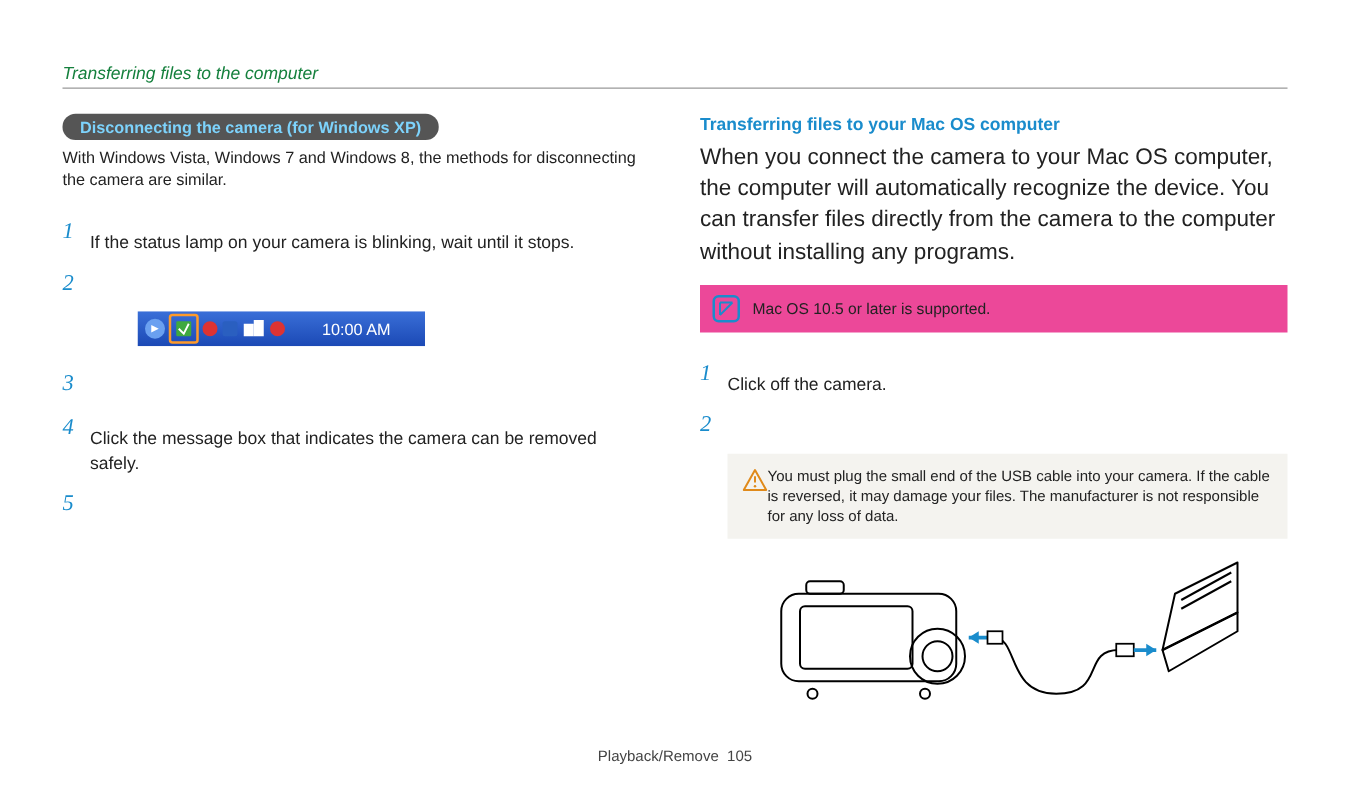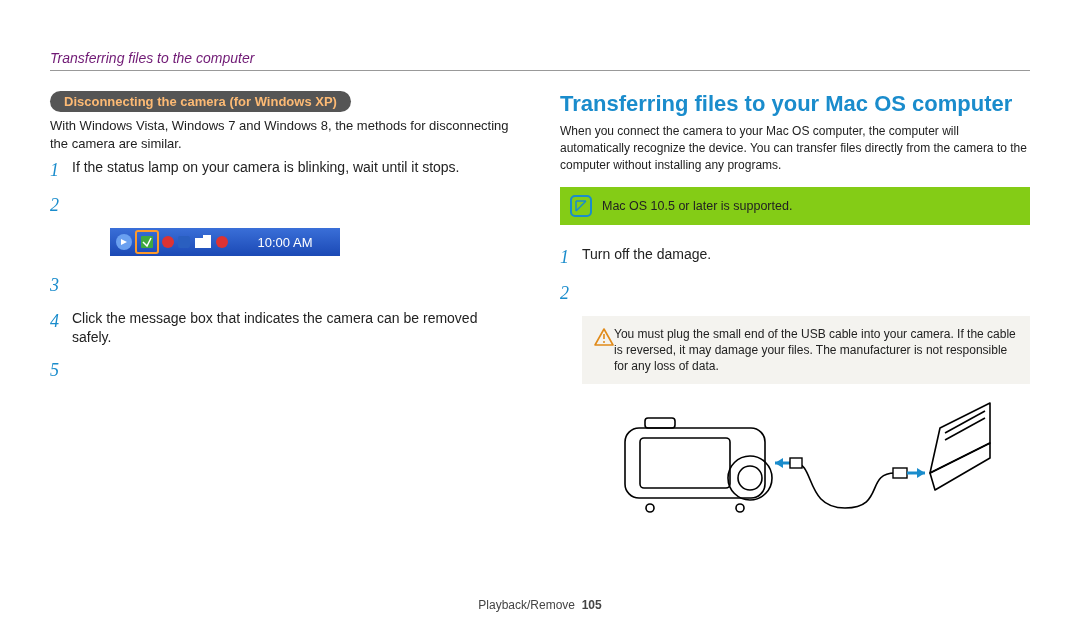--- a/index.html
+++ b/index.html
@@ -7,52 +7,52 @@
     width: 1080px;
     height: 630px;
     font-family: "Segoe UI", Arial, sans-serif;
     font-size: 13.5px;
     color: #222;
     background: #fff;
     padding: 50px 50px 20px 50px;
     position: relative;
   }
   .header-title {
-    color: #701a75;
+    color: #15803d;
     font-size: 14px;
     margin-bottom: 4px;
     font-style: italic;
   }
   .header-rule {
     border: none;
     border-top: 1px solid #999;
     margin-bottom: 20px;
   }
   .columns {
     display: flex;
     gap: 40px;
   }
   .col {
     flex: 1;
     min-width: 0;
   }
   .pill {
     display: inline-block;
     background: #555;
-    color: #fdba74;
+    color: #7dd3fc;
     border-radius: 12px;
     padding: 3px 14px;
     font-size: 13px;
     font-weight: 600;
     margin-bottom: 5px;
   }
   .subtext {
     font-size: 13px;
     line-height: 1.35;
-    margin-bottom: 6px;
+    margin-bottom: 20px;
   }
   .steps {
     list-style: none;
   }
   .steps li {
     display: flex;
     align-items: flex-start;
     margin-bottom: 10px;
     line-height: 1.4;
   }
@@ -60,37 +60,38 @@
     color: #1a8ccc;
     font-style: italic;
     font-size: 18px;
     font-family: Georgia, serif;
     width: 22px;
     flex-shrink: 0;
   }
   .steptext {
     flex: 1;
     font-size: 14px;
+    margin-top: 12px;
   }
   .tray-img {
     margin: 6px 0 14px 60px;
   }
   .section-title {
     color: #1a8ccc;
-    font-size: 22px;
+    font-size: 14px;
     font-weight: 600;
     margin-bottom: 6px;
   }
   .intro {
-    font-size: 12px;
+    font-size: 18px;
     line-height: 1.4;
     margin-bottom: 14px;
   }
   .note-box {
-    background: #84cc16;
+    background: #ec4899;
     display: flex;
     align-items: center;
     gap: 10px;
     padding: 8px 10px;
     margin-bottom: 20px;
     font-size: 12.5px;
   }
   .note-icon {
     width: 22px;
     height: 22px;
@@ -121,21 +122,21 @@
   }
   .footer {
     position: absolute;
     bottom: 18px;
     left: 0;
     right: 0;
     text-align: center;
     font-size: 12px;
     color: #444;
   }
-  .footer .pnum { font-weight: 700; }
+  .footer .pnum { font-weight: 400; }
   .inline-icon {
     display: inline-block;
     vertical-align: middle;
     margin: 0 2px;
   }
 </style>
 </head>
 <body>
 
 <div class="header-title">Transferring files to the computer</div>
@@ -208,21 +209,21 @@
         <svg width="14" height="14" viewBox="0 0 14 14">
             <path d="M2 2 L12 2 M2 2 L2 12 M12 2 L6 8 M2 12 L8 6" stroke="#1a8ccc" stroke-width="1.5" fill="none"></path>
           </svg>
       </div>
       <span>Mac OS 10.5 or later is supported.</span>
     </div>
 
     <ol class="steps">
       <li>
         <span class="stepnum">1</span>
-        <span class="steptext">Turn off the damage.</span>
+        <span class="steptext">Click off the camera.</span>
       </li>
       <li>
         <span class="stepnum">2</span>
       </li>
     </ol>
 
     <div class="warn-box">
       <span class="warn-icon">
         <svg width="20" height="18" viewBox="0 0 20 18">
           <path d="M10 1 L19 17 L1 17 Z" fill="none" stroke="#e08a1a" stroke-width="1.6" stroke-linejoin="round"></path>

